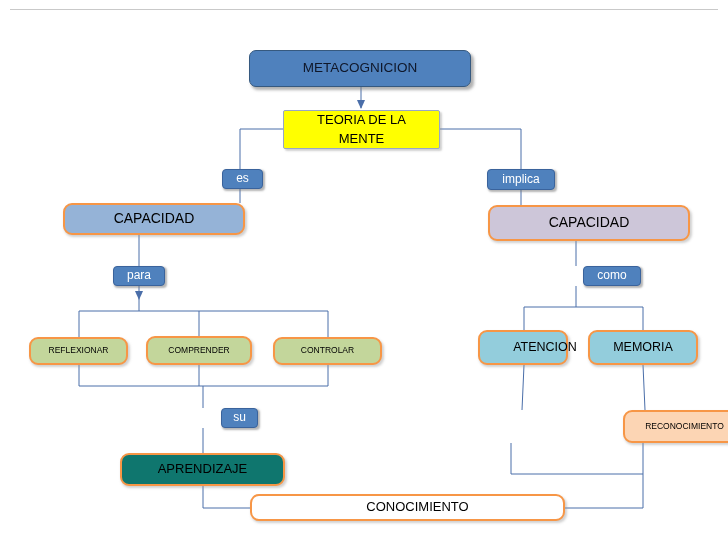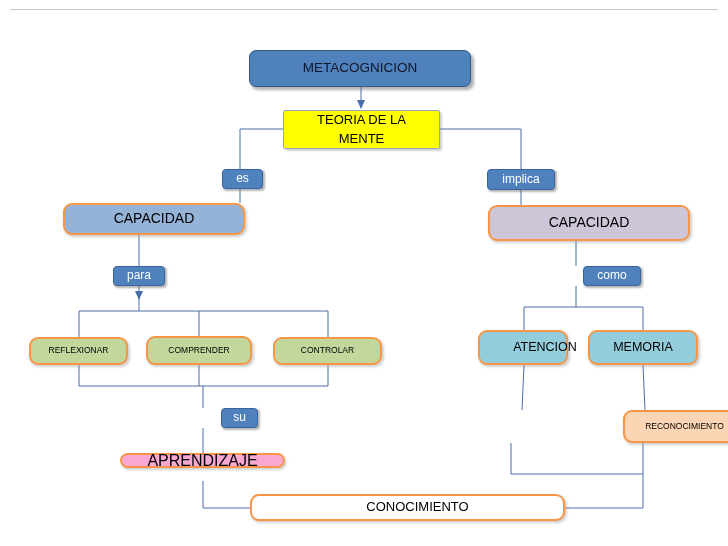--- a/index.html
+++ b/index.html
@@ -34,21 +34,21 @@
   .para{left:113px;top:266px;width:52px;height:20px;}
   .como{left:547px;top:266px;width:58px;height:20px;margin-left:36px;}
   .reflexionar{left:29px;top:337px;width:99px;height:28px;background:#c3d69b;font-size:8.5px;}
   .comprender{left:146px;top:336px;width:106px;height:29px;background:#c3d69b;font-size:8.5px;}
   .controlar{left:273px;top:337px;width:109px;height:28px;background:#c3d69b;font-size:8.5px;}
   .atencion{left:478px;top:330px;width:90px;height:35px;background:#93cddc;font-size:12.5px;padding-left:44px;}
   .memoria{left:588px;top:330px;width:110px;height:35px;background:#93cddc;font-size:12.5px;}
   .su{left:185px;top:408px;width:37px;height:20px;margin-left:36px;}
   .conciencia{left:449px;top:410px;width:124px;height:33px;background:#fcd5b4;font-size:8.5px;}
   .reconocimiento{left:584px;top:410px;width:123px;height:33px;background:#fcd5b4;font-size:8.5px;margin-left:39px;}
-  .aprendizaje{left:120px;top:453px;width:165px;height:15px;background:#f9a8d4;font-size:16px;}
+  .aprendizaje{left:120px;top:453px;width:165px;height:33px;background:#0f766e;font-size:13px;}
   .conocimiento{left:250px;top:494px;width:315px;height:27px;background:#ffffff;font-size:13px;padding-left:20px;}
 </style>
 </head>
 <body>
 
 <div class="canvas">
 
   <div class="slide-edge"></div>
 
   <svg class="connectors" width="728" height="546" viewBox="0 0 728 546">

